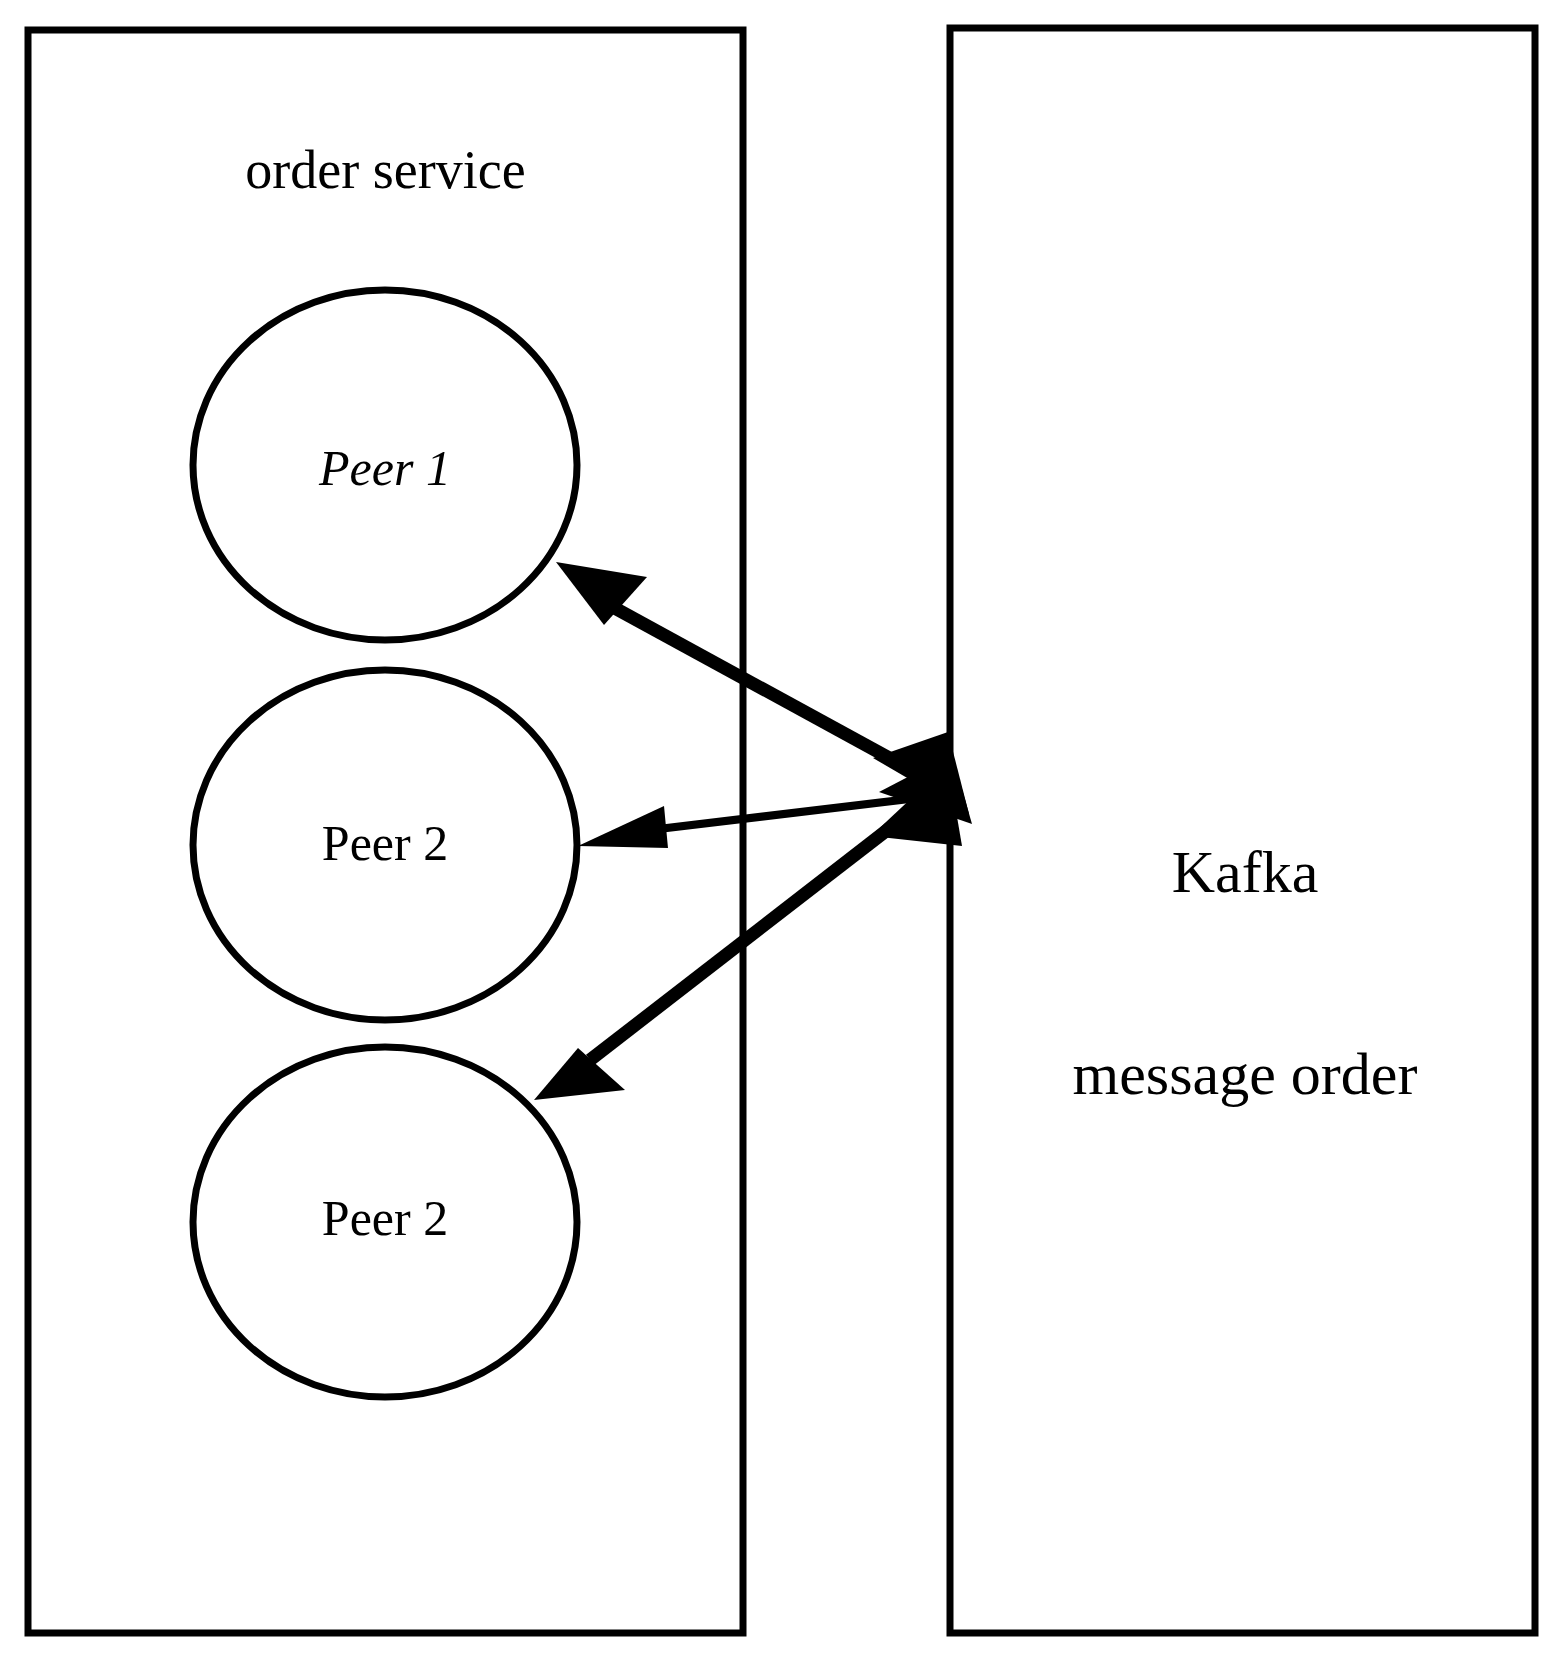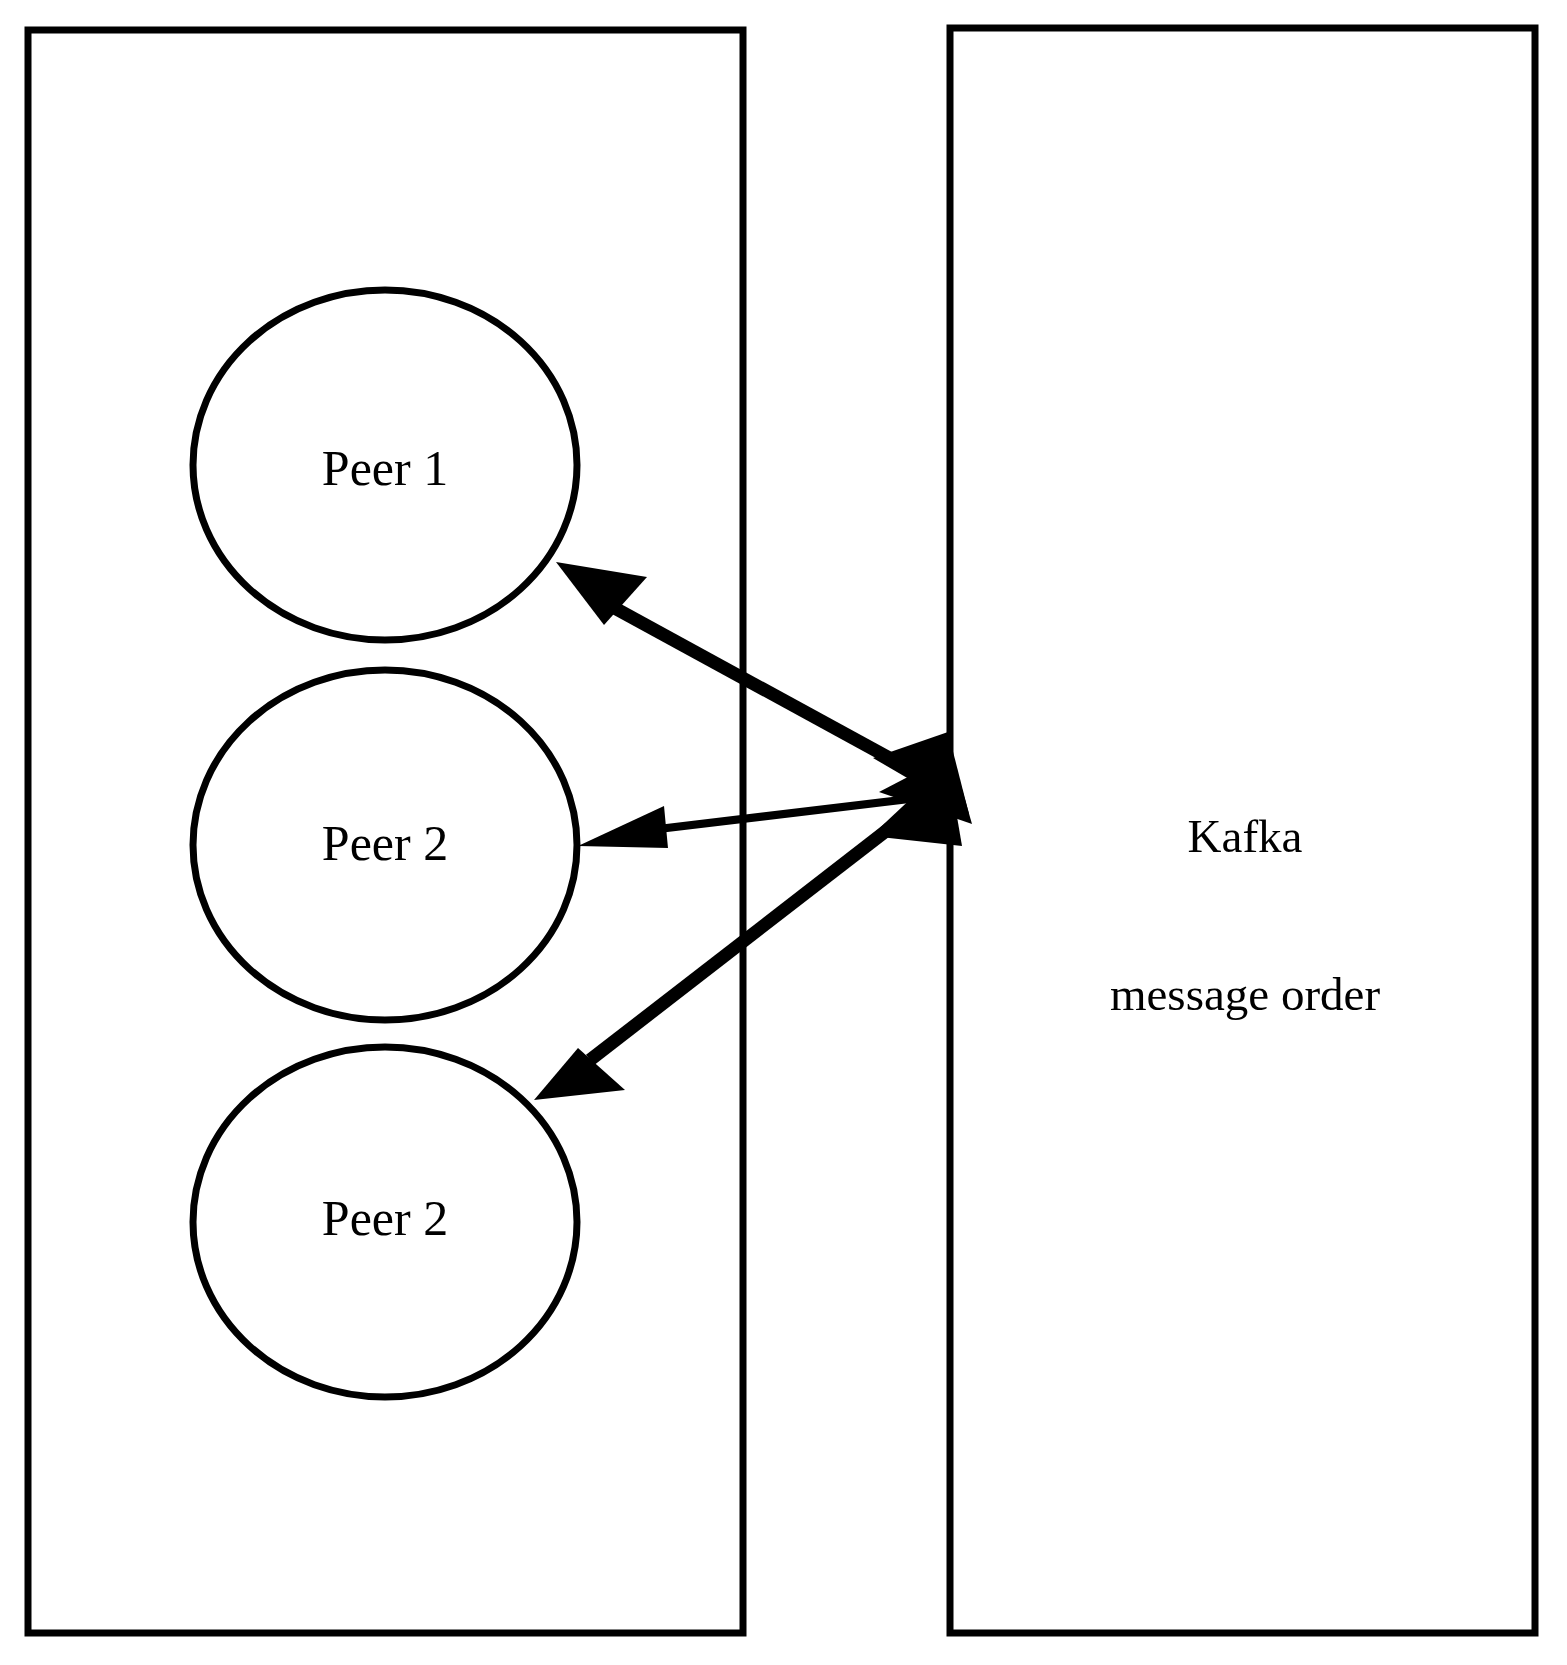--- a/index.html
+++ b/index.html
@@ -37,28 +37,28 @@
   #order-service-title {
     left: 28px;
     top: 140px;
     width: 715px;
     font-size: 54px;
   }
   .peer-label {
     font-size: 50px;
     width: 390px;
   }
-  #peer-1-label { left: 190px; top: 440px; }
+  #peer-1-label { left: 190px; top: 440px; font-style: italic; }
   #peer-2a-label { left: 190px; top: 815px; }
   #peer-2b-label { left: 190px; top: 1190px; }
   #kafka-label {
     left: 955px;
     top: 705px;
     width: 580px;
-    font-size: 47px;
+    font-size: 60px;
   }
   #kafka-label .kafka-line { display: block; }
 </style>
 </head>
 <body>
 
 <div id="diagram-root">
 
   <svg id="diagram-svg" viewBox="0 0 1567 1665">
 
@@ -78,20 +78,21 @@
     <polygon points="953,782 857,726 878,808" fill="#000000" transform="rotate(180 913 770)"></polygon>
     <polygon points="953,792 860,760 880,830" fill="#000000" transform="rotate(180 916 792)"></polygon>
     <polygon points="953,800 862,790 876,872" fill="#000000" transform="rotate(180 912 818)"></polygon>
 
     <ellipse cx="385" cy="465" rx="192" ry="175" fill="none" stroke="#000000" stroke-width="7"></ellipse>
     <ellipse cx="385" cy="845" rx="192" ry="175" fill="none" stroke="#000000" stroke-width="7"></ellipse>
     <ellipse cx="385" cy="1222" rx="192" ry="175" fill="none" stroke="#000000" stroke-width="7"></ellipse>
 
   </svg>
 
+  <div class="label" id="order-service-title">order service</div>
 
   <div class="label peer-label" id="peer-1-label">Peer 1</div>
 
   <div class="label peer-label" id="peer-2a-label">Peer 2</div>
 
   <div class="label peer-label" id="peer-2b-label">Peer 2</div>
 
   <div class="label" id="kafka-label">
     <span class="kafka-line">Kafka</span>
     <span class="kafka-line">message order</span>

